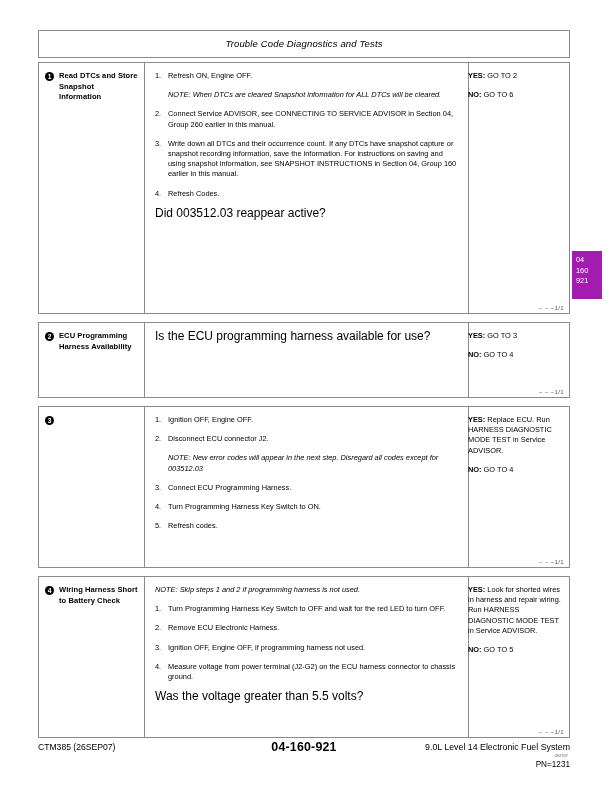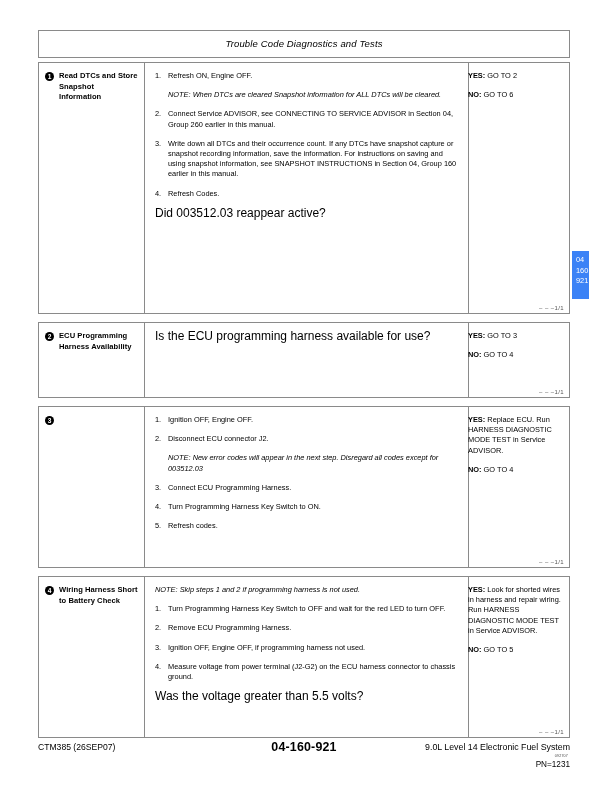--- a/index.html
+++ b/index.html
@@ -168,23 +168,23 @@
     color: #555555;
     letter-spacing: 0.4px;
     white-space: nowrap;
   }
 
   
   .section-tab {
     position: absolute;
     left: 572px;
     top: 251px;
-    width: 17px;
+    width: 30px;
     height: 48px;
-    background: #3b82f6;
+    background: #a21caf;
     color: #ffffff;
     box-sizing: border-box;
     padding: 4px 0 0 4px;
   }
   .section-tab div {
     font-size: 7.4px;
     line-height: 10.5px;
     color: #ffffff;
   }
 
@@ -351,21 +351,21 @@
             </div>
           </div>
           <div class="col-steps">
             <div class="note-line nohang">NOTE: Skip steps 1 and 2 if programming harness is not used.</div>
             <div class="step">
               <div class="step-num">1.</div>
               <div class="step-body">Turn Programming Harness Key Switch to OFF and wait for the red LED to turn OFF.</div>
             </div>
             <div class="step">
               <div class="step-num">2.</div>
-              <div class="step-body">Remove ECU Programming Harness.</div>
+              <div class="step-body">Remove ECU Electronic Harness.</div>
             </div>
             <div class="step">
               <div class="step-num">3.</div>
               <div class="step-body">Ignition OFF, Engine OFF, if programming harness not used.</div>
             </div>
             <div class="step">
               <div class="step-num">4.</div>
               <div class="step-body">Measure voltage from power terminal (J2-G2) on the ECU harness connector to chassis ground.</div>
             </div>
             <div class="question-line">Was the voltage greater than 5.5 volts?</div>

